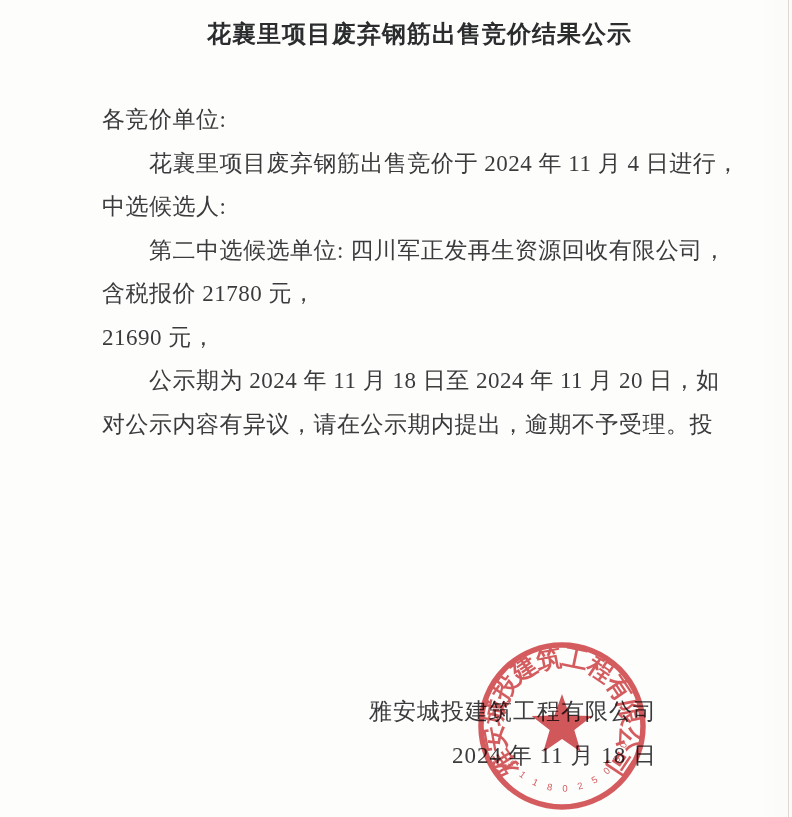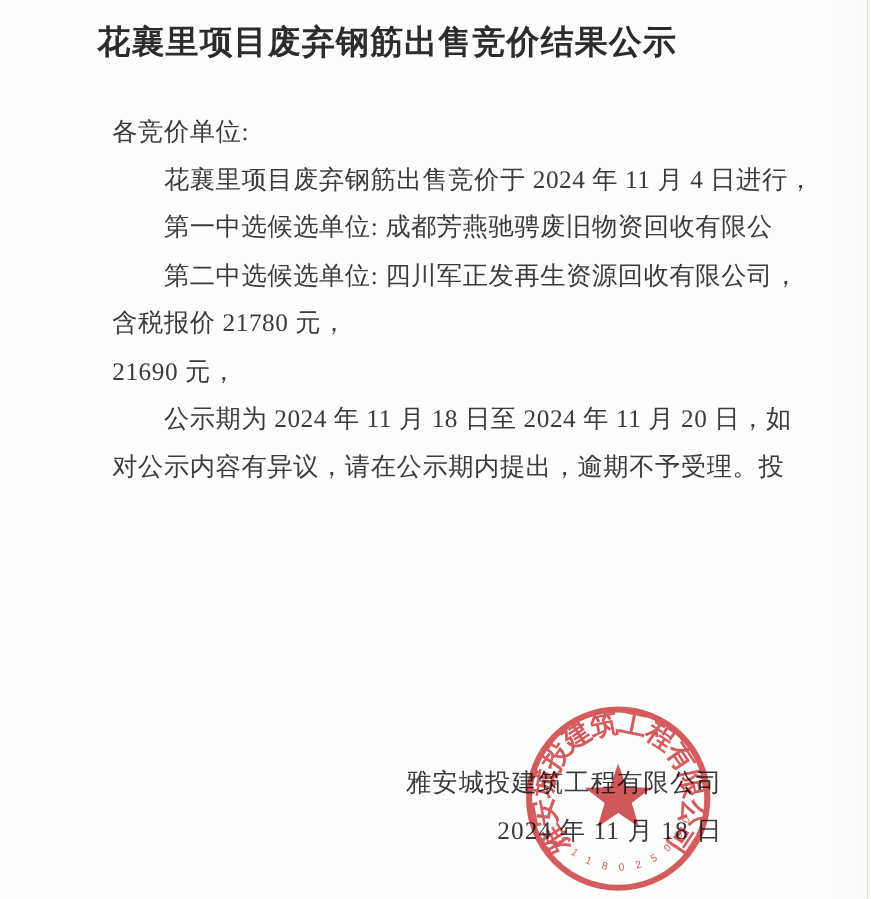--- a/index.html
+++ b/index.html
@@ -15,24 +15,24 @@
     background: linear-gradient(90deg, #fdfdfc 96%, #fbfaf8 100%);
   }
   .scan-edge {
     position: absolute; top: 0; right: 3px;
     width: 1px; height: 100%;
     background: #ddd9d3;
   }
   .doc-title {
     position: absolute;
     left: 72px; width: 560px; top: 18px;
-    text-align: center;
+    text-align: right;
     font-family: "Liberation Sans", "DejaVu Sans", sans-serif;
     font-weight: 700;
-    font-size: 30px;
+    font-size: 24px;
     letter-spacing: 1px;
     color: #2b2c2e;
   }
   .body-text {
     position: absolute;
     left: 102px; top: 98px; width: 575px;
     font-size: 23px;
     color: #3b3b3d;
     letter-spacing: 0.5px;
   }
@@ -62,21 +62,21 @@
 </head>
 <body>
 
 <div class="page">
 
   <div class="doc-title">花襄里项目废弃钢筋出售竞价结果公示</div>
 
   <div class="body-text">
     <div class="line">各竞价单位:</div>
     <div class="line indent">花襄里项目废弃钢筋出售竞价于 2024 年 11 月 4 日进行，</div>
-    <div class="line indent">第一中选候选单位: 成都芳燕驰骋废旧物资回收有限公</div>
+    <div class="line">中选候选人:</div>
     <div class="line indent">第二中选候选单位: 四川军正发再生资源回收有限公司，</div>
     <div class="line">含税报价 21780 元，</div>
     <div class="line">21690 元，</div>
     <div class="line indent">公示期为 2024 年 11 月 18 日至 2024 年 11 月 20 日，如</div>
     <div class="line">对公示内容有异议，请在公示期内提出，逾期不予受理。投</div>
   </div>
 
   <div class="signature">
     <div class="sig-line">雅安城投建筑工程有限公司</div>
     <div class="sig-line">2024 年 11 月 18 日</div>

